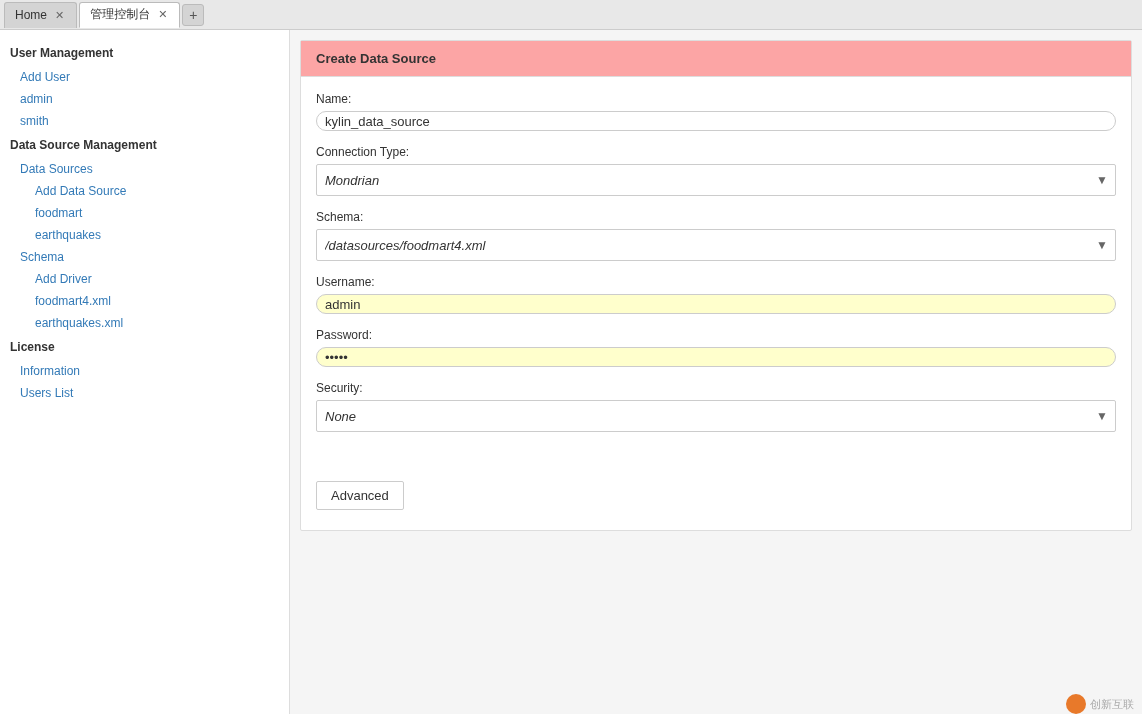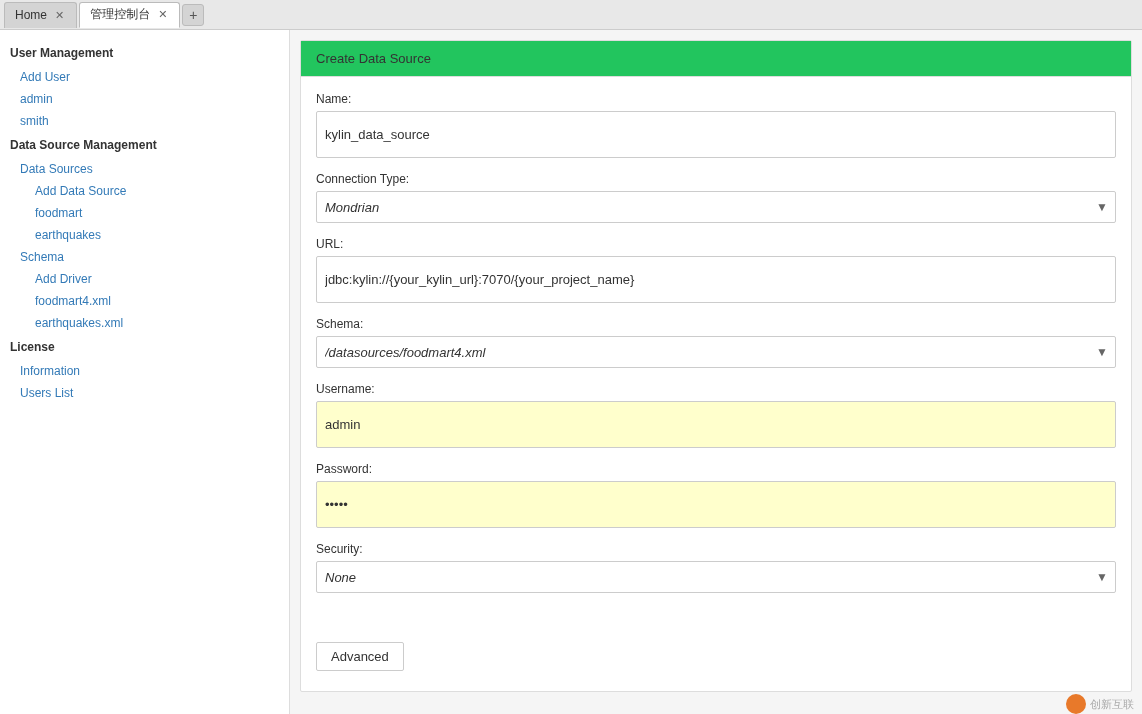--- a/index.html
+++ b/index.html
@@ -98,46 +98,46 @@
     }
 
     
     .form-panel {
       background: #fff;
       border: 1px solid #ddd;
       border-radius: 2px;
       padding: 0;
     }
     .form-header {
-      background: #22c55e;
+      background: #fca5a5;
       border-bottom: 1px solid #ddd;
       padding: 10px 15px;
       font-size: 13px;
-      font-weight: normal;
+      font-weight: bold;
       color: #333;
     }
     .form-body {
       padding: 15px;
     }
     .form-group {
       margin-bottom: 14px;
     }
     .form-label {
       display: block;
       font-size: 12px;
       color: #333;
       margin-bottom: 5px;
       font-weight: normal;
     }
     .form-input {
       width: 100%;
-      height: 47px;
+      height: 20px;
       padding: 4px 8px;
       border: 1px solid #ccc;
-      border-radius: 2px;
+      border-radius: 10px;
       font-size: 13px;
       color: #333;
       background: #fff;
       outline: none;
     }
     .form-input-autofill {
       background: #ffffcc;
     }
     .form-select-wrapper {
       position: relative;
@@ -258,24 +258,20 @@
           <div class="form-select-wrapper">
             <select class="form-select">
               <option>Mondrian</option>
               <option>JDBC</option>
               <option>ODBC</option>
             </select>
             <span class="select-arrow">▼</span>
           </div>
         </div>
 
-        <div class="form-group">
-          <label class="form-label">URL:</label>
-          <input class="form-input" type="text" value="jdbc:kylin://{your_kylin_url}:7070/{your_project_name}" style="">
-        </div>
 
         <div class="form-group">
           <label class="form-label">Schema:</label>
           <div class="form-select-wrapper">
             <select class="form-select">
               <option>/datasources/foodmart4.xml</option>
               <option>/datasources/earthquakes.xml</option>
             </select>
             <span class="select-arrow">▼</span>
           </div>

